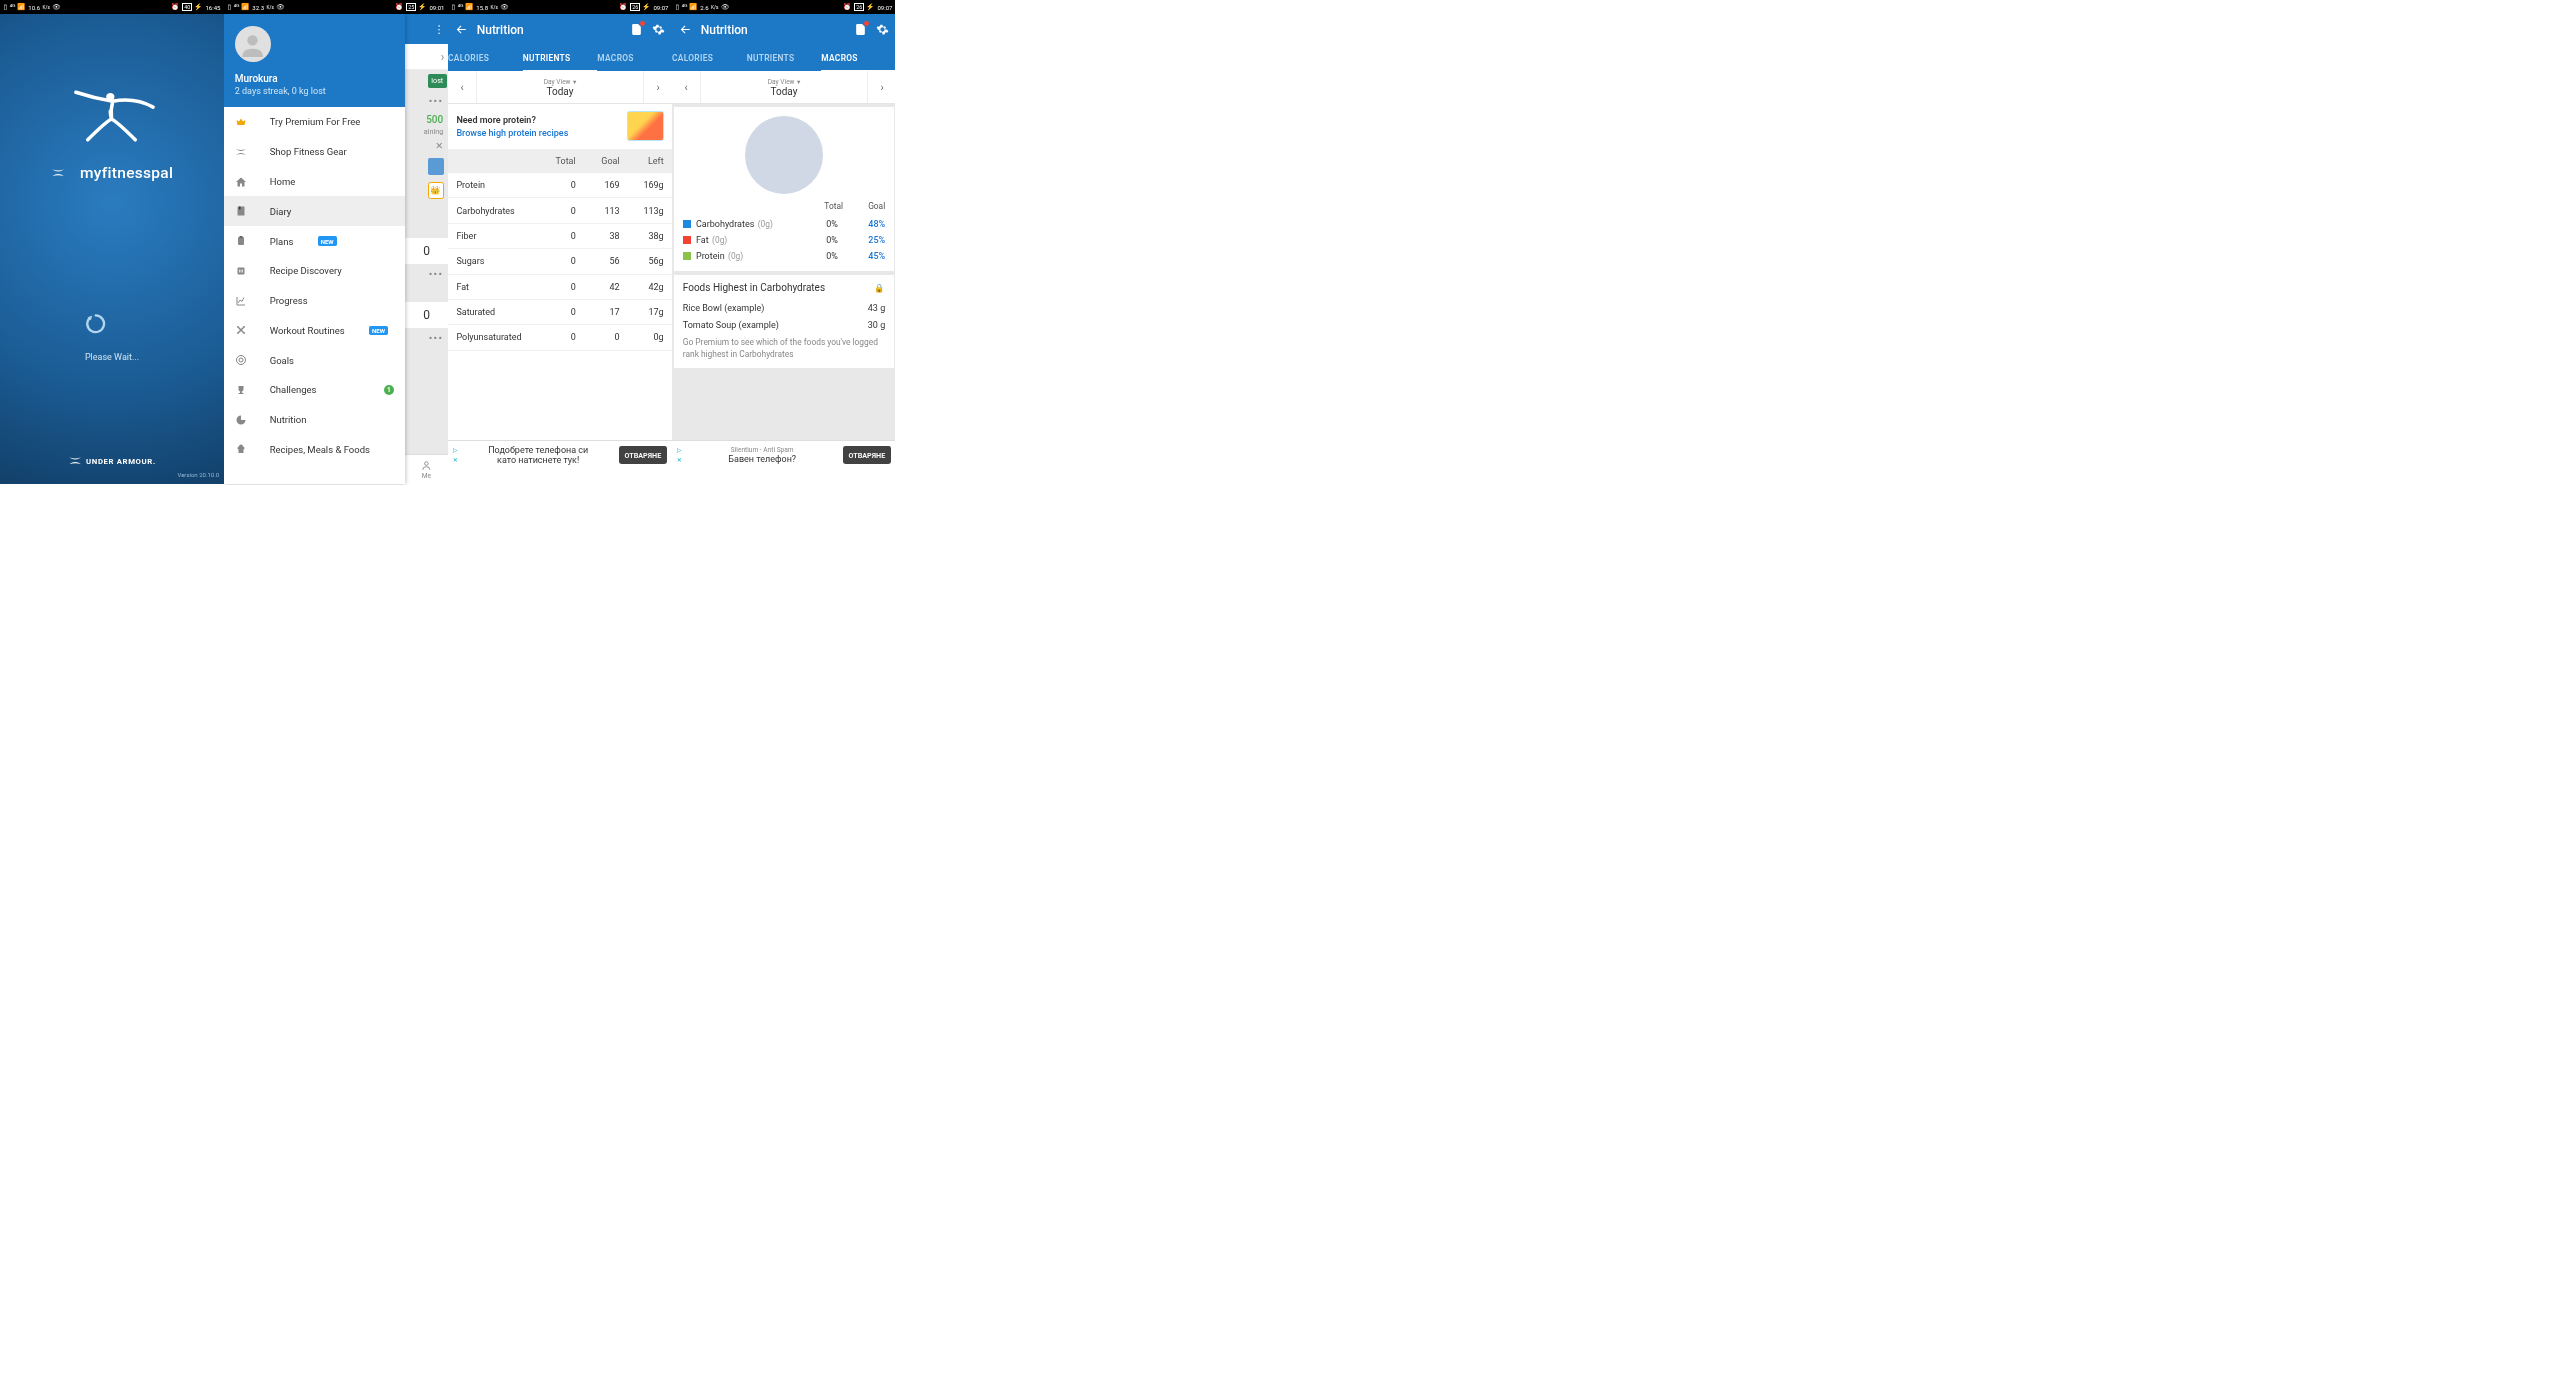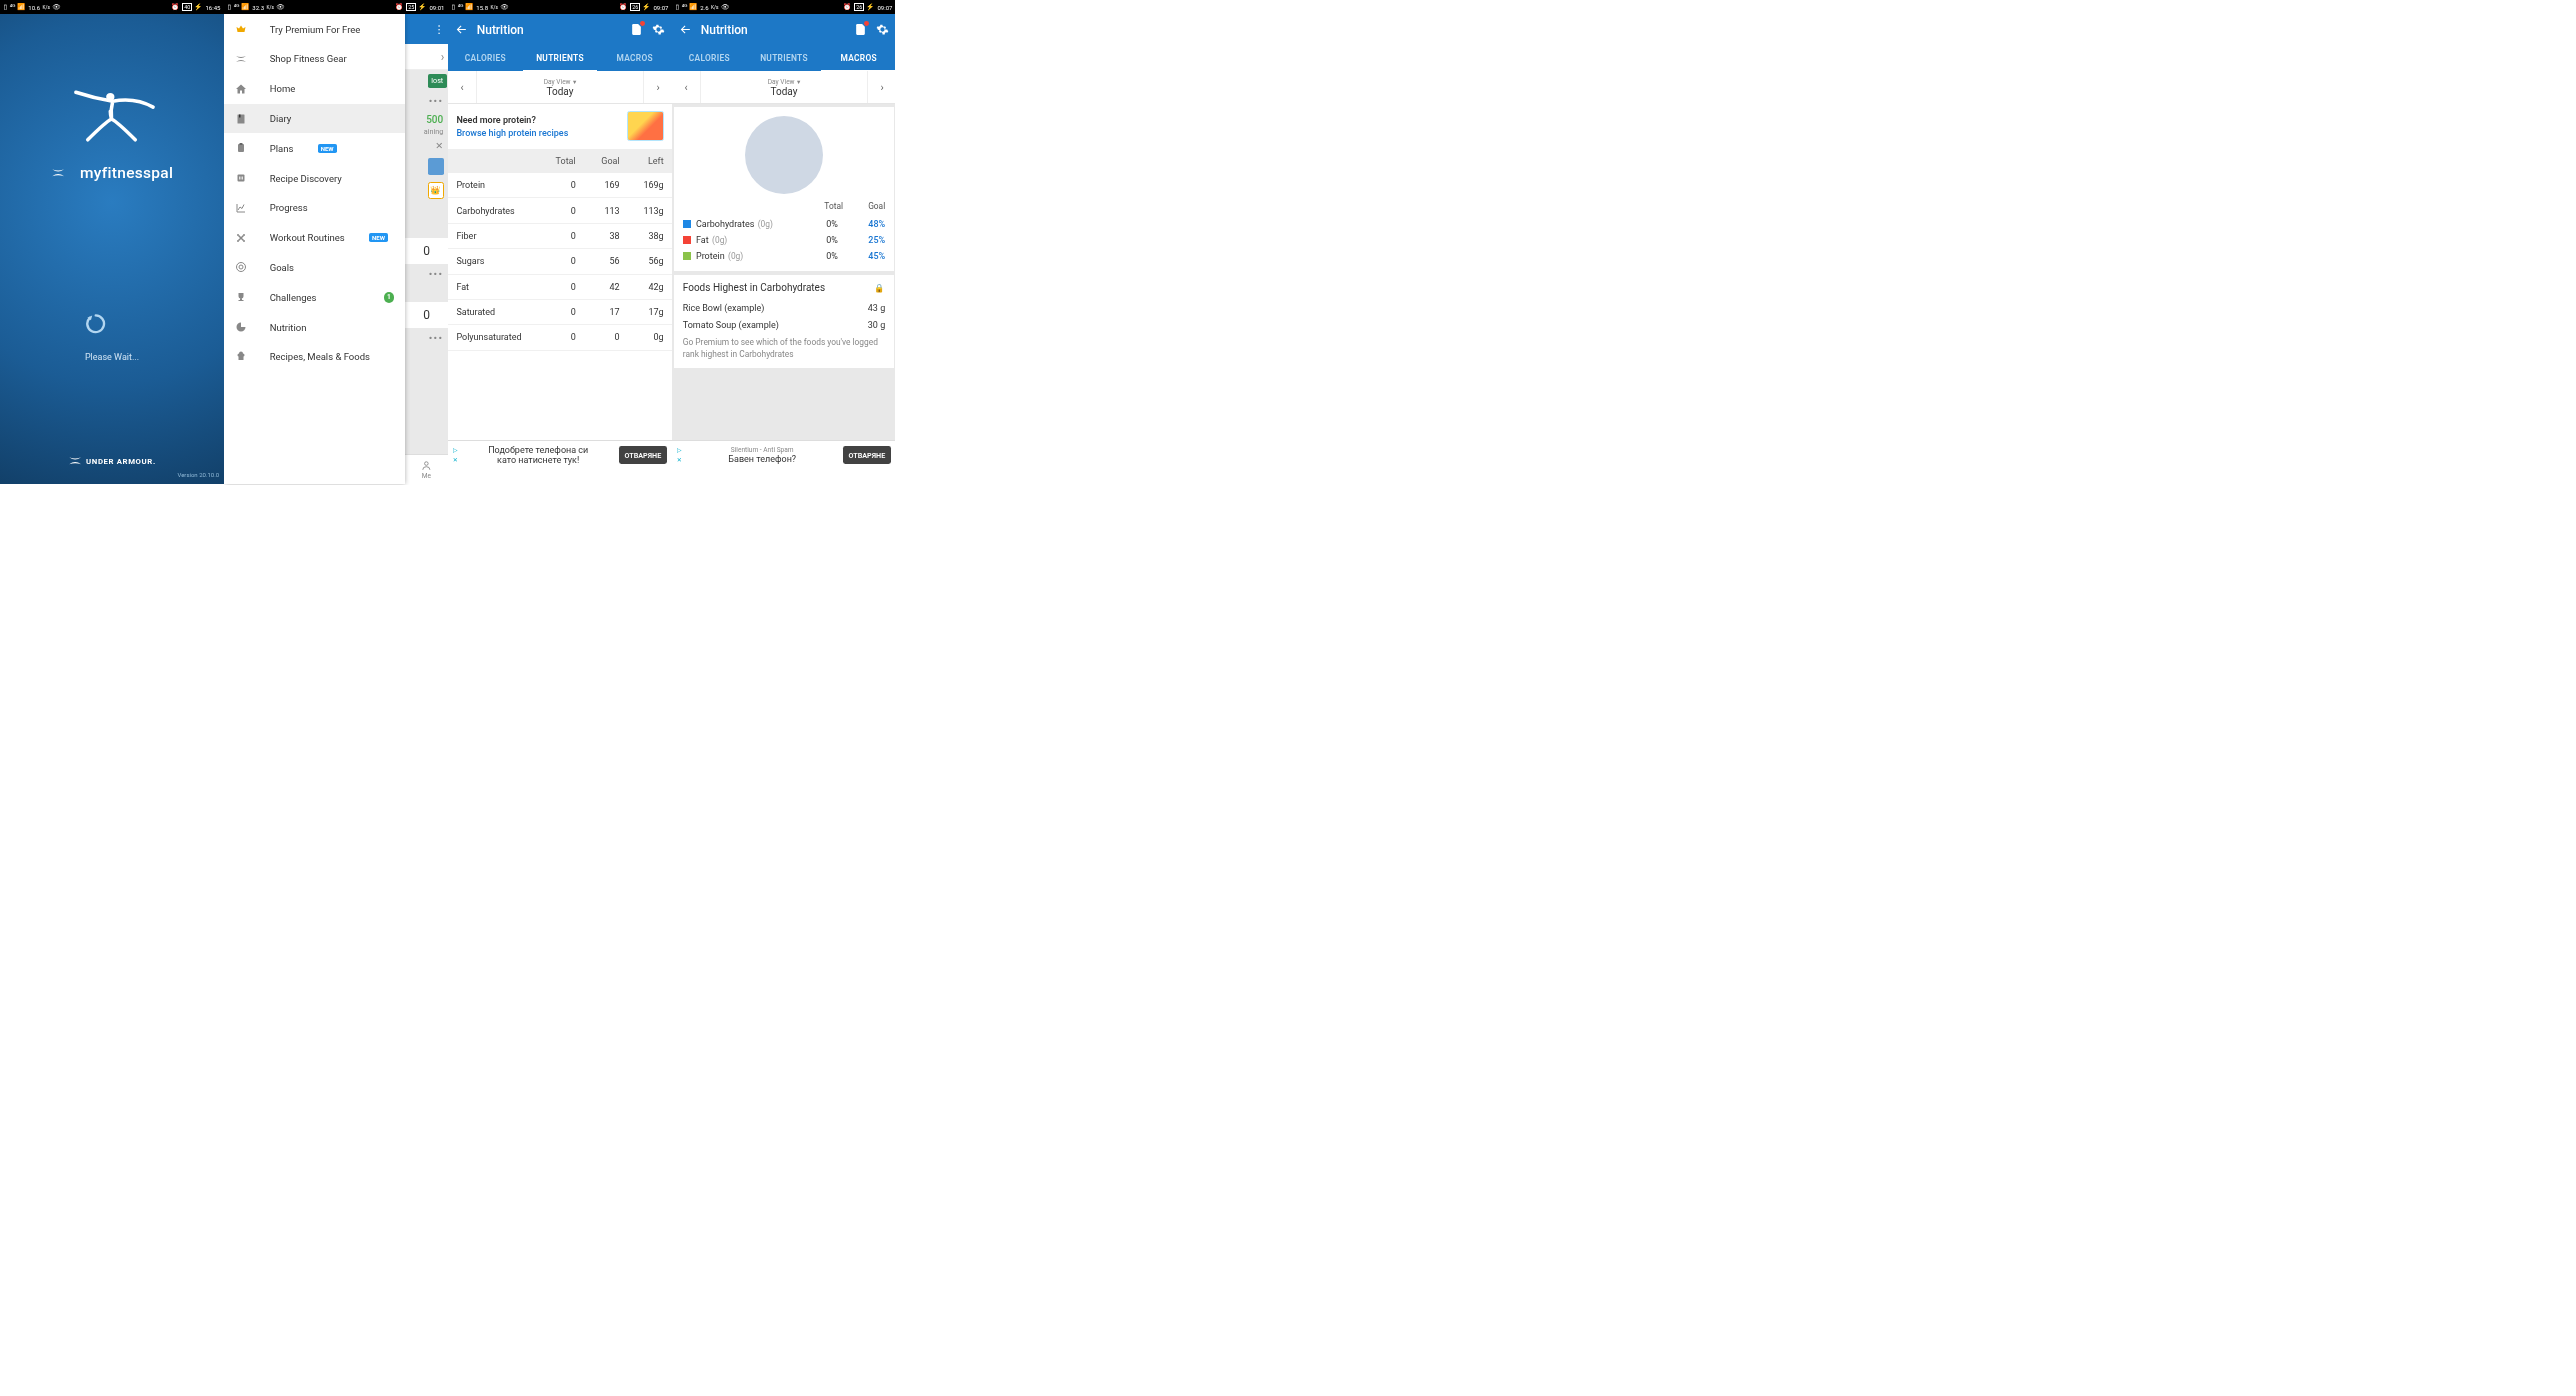--- a/index.html
+++ b/index.html
@@ -54,21 +54,21 @@
   .me-tab { position:absolute; bottom:0; width:43px; height:30px; background:#fff; border-top:0.6px solid #ddd; display:flex; flex-direction:column; align-items:center; justify-content:center; font-size:6.6px; color:#888; gap:1.2px; }
 
   
   .app-header { background:#1d78c6; color:#fff; }
   .appbar { height:31px; display:flex; align-items:center; padding:0 6px; gap:8.4px; }
   .appbar-title { font-size:12px; font-weight:500; flex:1; }
   .appbar-icon { width:14.3px; height:14.3px; display:flex; align-items:center; justify-content:center; cursor:pointer; position:relative; }
   .appbar-icon svg { width:13px; height:13px; fill:#fff; }
   .red-dot { width:4.8px; height:4.8px; background:#f44336; border-radius:50%; position:absolute; top:-1.2px; right:-1.2px; }
   .tabs { display:flex; height:26px; }
-  .tab { flex:1; display:flex; align-items:center; justify-content:center; font-size:8.4px; font-weight:600; color:#b3d6f0; letter-spacing:0.3px; cursor:pointer; border-bottom:1.8px solid transparent; }
+  .tab { flex:1; display:flex; align-items:center; justify-content:flex-start; font-size:8.4px; font-weight:600; color:#b3d6f0; letter-spacing:0.3px; cursor:pointer; border-bottom:1.8px solid transparent; }
   .tab.active { color:#fff; border-bottom-color:#fff; }
   .date-nav { height:33px; display:flex; align-items:center; background:#fff; border-bottom:0.6px solid #e5e5e5; }
   .date-arrow { width:29px; display:flex; align-items:center; justify-content:center; color:#666; font-size:10.7px; cursor:pointer; height:100%; border-right:0.6px solid #eee; }
   .date-arrow.right { border-right:none; border-left:0.6px solid #eee; }
   .date-center { flex:1; display:flex; flex-direction:column; align-items:center; justify-content:center; }
   .date-sub { font-size:6.6px; color:#888; display:flex; align-items:center; gap:2.4px; }
   .date-main { font-size:10px; color:#333; }
 
   
   .promo-card { display:flex; align-items:center; gap:6px; padding:7.2px 8.4px; background:#fff; }
@@ -175,20 +175,30 @@
     </div>
     <div class="status-right">
       <span class="status-icon">⏰</span>
       <span style="border:0.6px solid #fff;padding:0 1.2px;font-size:5.4px;">25</span>
       <span class="status-icon">⚡</span>
       <span>09:01</span>
     </div>
   </div>
   <div class="s2-body">
     <div class="drawer">
+      <div class="drawer-header">
+        <div class="avatar">
+          <svg viewBox="0 0 24 24">
+              <circle cx="12" cy="8" r="5"></circle>
+              <path d="M2 24 Q2 16 12 16 Q22 16 22 24 Z"></path>
+            </svg>
+        </div>
+        <div class="drawer-username">Murokura</div>
+        <div class="drawer-streak">2 days streak, 0 kg lost</div>
+      </div>
       <div class="drawer-list" id="drawer-list">
           <div class="drawer-item">
             <span class="drawer-icon premium">
               <svg viewBox="0 0 24 24" fill="#f0a800">
                 <path d="M5 18h14l2-10-5 3-4-6-4 6-5-3z"></path>
               </svg>
             </span>
             <span>Try Premium For Free</span>
           </div>
           <div class="drawer-item">

